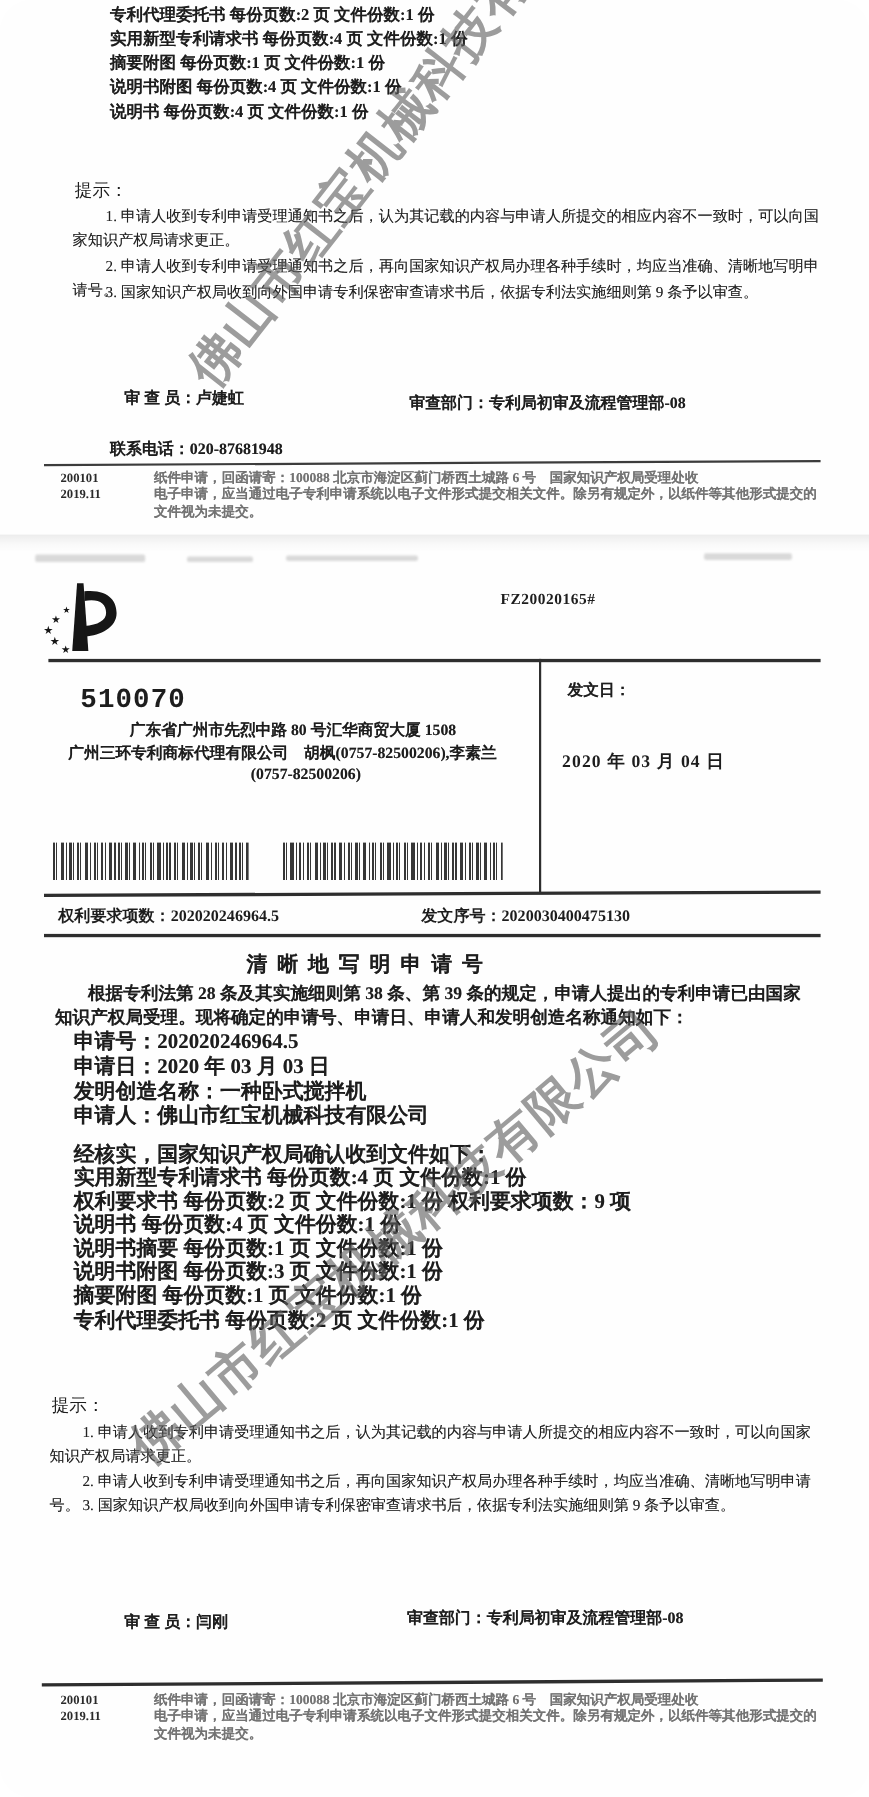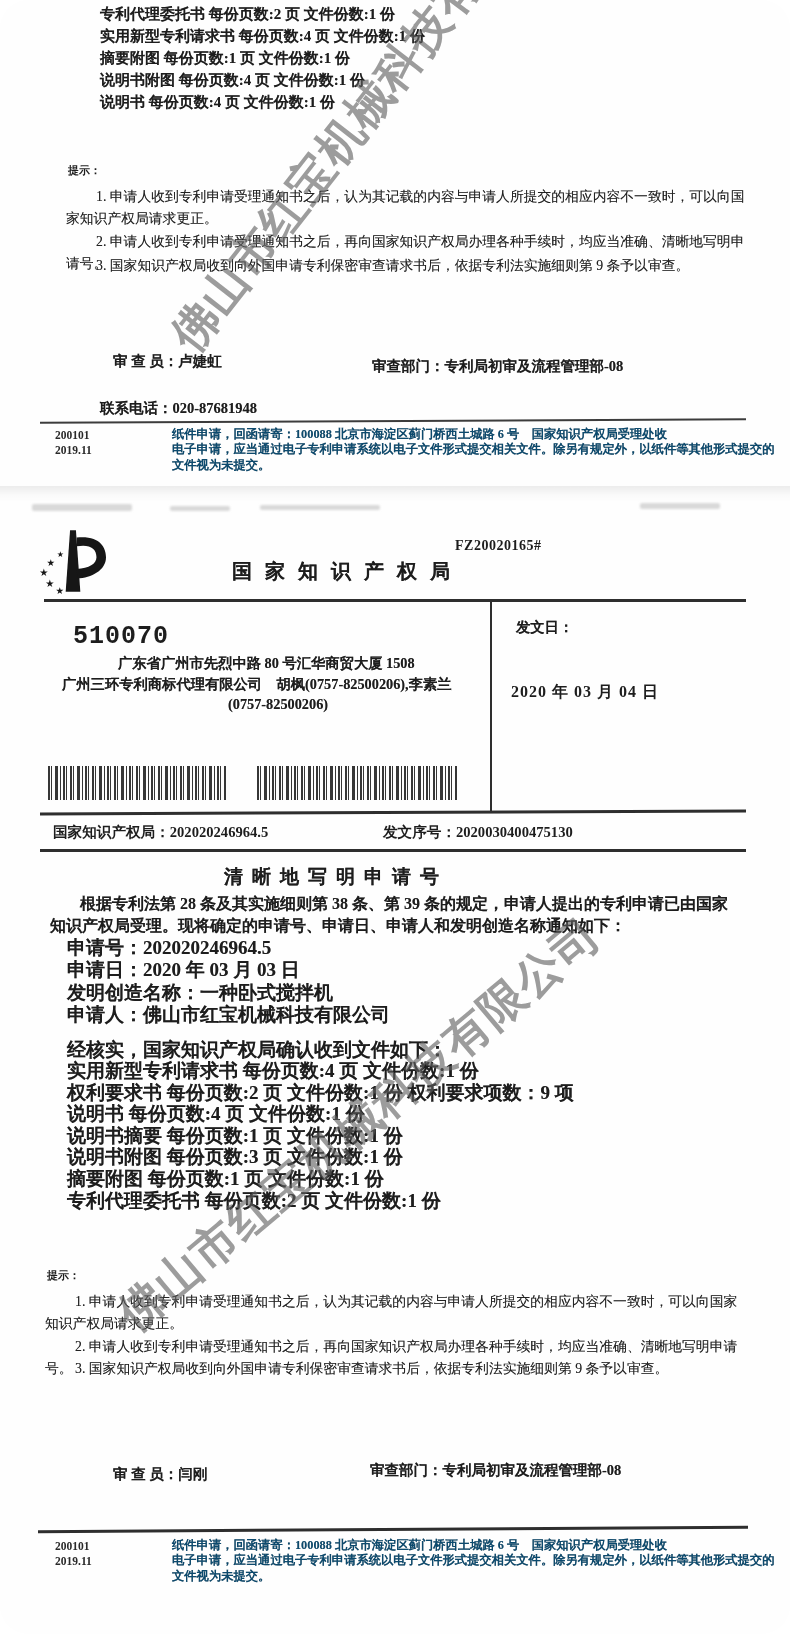--- a/index.html
+++ b/index.html
@@ -16,31 +16,31 @@
   .wm {
     position:absolute; z-index:5; white-space:nowrap; pointer-events:none;
     font-size:46px; font-weight:600; line-height:1;
     color:rgba(96,96,96,0.62); letter-spacing:1px;
     transform-origin:0 50%;
   }
   #wm1 { left:182px; top:322px; transform:rotate(-52deg); }
   #wm2 { left:125px; top:1298px; transform:rotate(-40deg); }
   .fl { font-size:15px; line-height:21.9px; font-weight:600; text-shadow:0 0 .4px rgba(20,20,20,.5); }
   .fl2 { font-size:19px; line-height:21.6px; font-weight:700; text-shadow:0 0 .4px rgba(20,20,20,.5); }
-  .tiphead { font-size:11px; font-weight:700; }
+  .tiphead { font-size:16px; font-weight:400; }
   .tip { font-size:13.8px; line-height:22px; text-indent:30px; color:#222;
          text-shadow:0 0 .3px rgba(30,30,30,.4); }
   .sigrow { font-size:14.5px; font-weight:600; text-shadow:0 0 .4px rgba(20,20,20,.5); }
   .rule { position:absolute; height:2px; background:#3c3c3c; }
   .rule-thick { position:absolute; height:2.5px; background:#2e2e2e; }
   .vline { position:absolute; width:2px; background:#2e2e2e; }
 
   .fcode { font-size:11.5px; font-weight:600; color:#2a2a2a; }
-  .fnote { font-size:12.3px; line-height:15.3px; font-weight:600; color:#0c4a6e;
-           text-shadow:0 0 .3px rgba(30,30,30,.4);margin-left:32px; }
+  .fnote { font-size:12.3px; line-height:15.3px; font-weight:600; color:#737373;
+           text-shadow:0 0 .3px rgba(30,30,30,.4); }
 
   .barcode {
     position:absolute; height:34px; background:
     repeating-linear-gradient(90deg,
       #1b1b1b 0px, #1b1b1b 2px, #fdfdfd 2px, #fdfdfd 3px,
       #1b1b1b 3px, #1b1b1b 4px, #fdfdfd 4px, #fdfdfd 7px,
       #1b1b1b 7px, #1b1b1b 10px, #fdfdfd 10px, #fdfdfd 12px,
       #1b1b1b 12px, #1b1b1b 13px, #fdfdfd 13px, #fdfdfd 15px,
       #1b1b1b 15px, #1b1b1b 17px, #fdfdfd 17px, #fdfdfd 18px,
       #1b1b1b 18px, #1b1b1b 19px, #fdfdfd 19px, #fdfdfd 22px);
@@ -115,39 +115,38 @@
         <polygon points="46,3 54,3 60,87 40,87" fill="#161616"></polygon>
         <path d="M55 13 C86 10 95 26 95 40 C95 58 75 68 56 69 L55 56 C72 55 82 49 82 40 C82 27 72 22 55 25 Z" fill="#161616"></path>
         <text x="28" y="40" font-size="11" fill="#161616">★</text>
         <text x="14" y="52" font-size="13" fill="#161616">★</text>
         <text x="4" y="66" font-size="14" fill="#161616">★</text>
         <text x="12" y="80" font-size="14" fill="#161616">★</text>
         <text x="26" y="90" font-size="13" fill="#161616">★</text>
       </svg>
     </div>
     <div class="abs formcode" style="left:455px;top:36px;">FZ20020165#</div>
-    <div class="abs" id="office-title" style="left:232px;top:56px;">国家知识产权局</div>
 
     <div class="rule-thick" style="left:44px;top:97px;width:702px;"></div>
     <div class="vline" style="left:490px;top:97px;height:213px;"></div>
 
     <div class="abs" id="postal" style="left:73px;top:120px;">510070</div>
     <div class="abs addr" style="left:118px;top:152px;">广东省广州市先烈中路 80 号汇华商贸大厦 1508</div>
     <div class="abs addr" style="left:62px;top:173px;">广州三环专利商标代理有限公司　胡枫(0757-82500206),李素兰</div>
     <div class="abs addr" style="left:228px;top:194px;">(0757-82500206)</div>
 
     <div class="abs addr" style="left:516px;top:116px;">发文日：</div>
     <div class="abs" id="dispatch-date" style="left:511px;top:180px;">2020 年 03 月 04 日</div>
 
     <div class="barcode" style="left:48px;top:264px;width:178px;"></div>
     <div class="barcode" style="left:257px;top:264px;width:200px;"></div>
 
     <div class="rule-thick" style="left:40px;top:309px;width:706px;transform:rotate(-.25deg);"></div>
     <div class="abs appno" style="left:53px;top:321px;">
-      <span>国家知识产权局：</span><span>202020246964.5</span>
+      <span>权利要求项数：</span><span>202020246964.5</span>
     </div>
     <div class="abs appno" style="left:383px;top:321px;">
       <span>发文序号：</span><span>2020030400475130</span>
     </div>
     <div class="rule-thick" style="left:40px;top:347px;width:706px;"></div>
 
     <div class="abs" id="notice-title" style="left:224px;top:362px;">清晰地写明申请号</div>
     <p class="abs intro" style="left:50px;top:391px;width:692px;">根据专利法第 28 条及其实施细则第 38 条、第 39 条的规定，申请人提出的专利申请已由国家知识产权局受理。现将确定的申请号、申请日、申请人和发明创造名称通知如下：</p>
 
     <div class="abs" style="left:67px;top:435px;">

